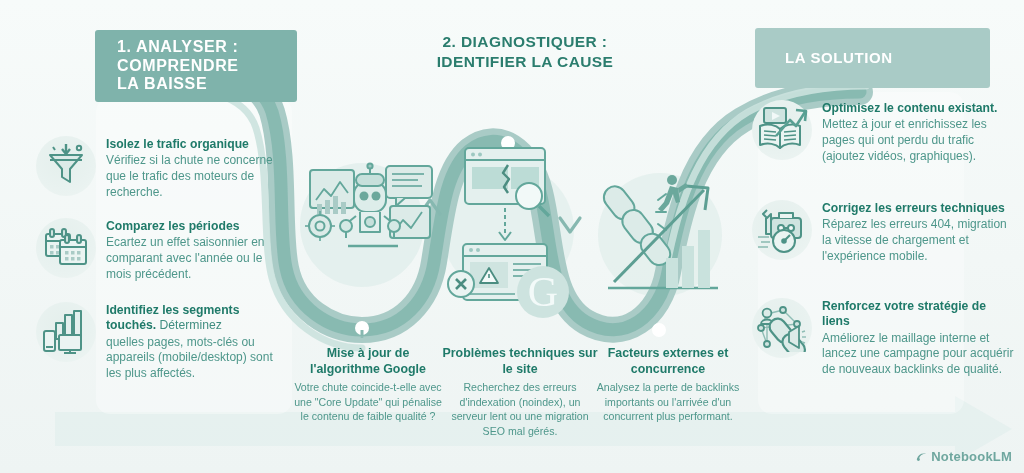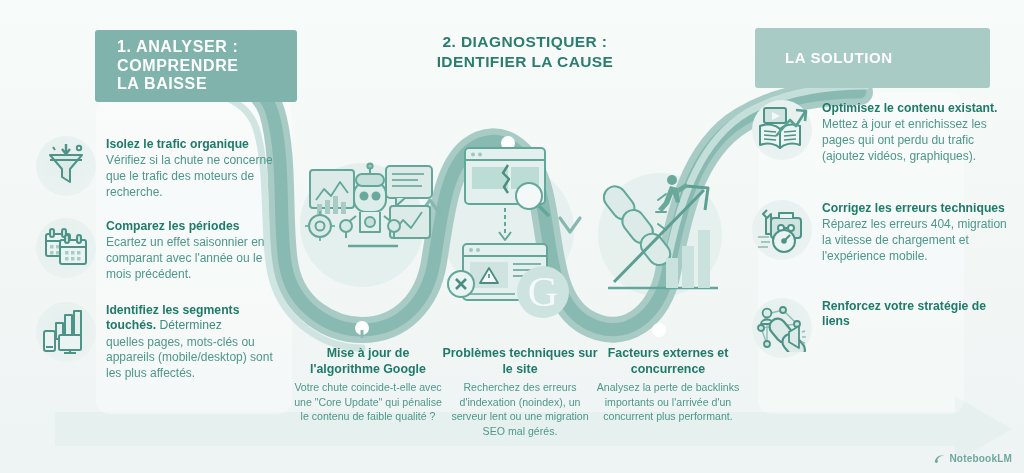--- a/index.html
+++ b/index.html
@@ -51,21 +51,21 @@
   
   .cap{position:absolute;text-align:center;}
   .cap .c-h{color:#1f7a69;font-weight:bold;font-size:12.4px;line-height:1.3;}
   .cap .c-b{color:#4e978b;font-size:10.6px;line-height:1.38;margin-top:3px;}
   #c1{left:292px;top:345px;width:152px;}
   #c2{left:442px;top:345px;width:156px;}
   #c3{left:586px;top:345px;width:164px;}
 
   
   #wm{position:absolute;right:12px;bottom:9px;display:flex;align-items:center;gap:4px;
-      color:#6fa79f;font-size:10px;font-weight:bold;letter-spacing:.2px;}
+      color:#6fa79f;font-size:13px;font-weight:bold;letter-spacing:.2px;}
   #wm svg{display:block;}
 </style>
 </head>
 <body>
 
 <div id="canvas">
 
   <svg class="bg-svg" viewBox="0 0 1024 473">
     <defs>
       <clipPath id="clipAll">
@@ -404,20 +404,21 @@
         <path d="M 34 34 l 0 10 l 10 6 l 0 -22 Z" fill="#dcebe8" transform="translate(-2,-6)"></path>
         <g stroke-width="1.4" stroke="#8fbdb5">
           <line x1="45" y1="28" x2="48" y2="27"></line>
             <line x1="45" y1="33" x2="49" y2="33"></line>
           <line x1="45" y1="38" x2="48" y2="39"></line>
         </g>
       </svg>
     </div>
     <div class="txt">
       <div class="t-h">Renforcez votre stratégie de liens</div>
+      <div class="t-b">Améliorez le maillage interne et lancez une campagne pour acquérir de nouveaux backlinks de qualité.</div>
     </div>
   </div>
 
   <div class="cap" id="c1">
     <div class="c-h">Mise à jour de l'algorithme Google</div>
     <div class="c-b">Votre chute coincide-t-elle avec une "Core Update" qui pénalise le contenu de faible qualité ?</div>
   </div>
   <div class="cap" id="c2">
     <div class="c-h">Problèmes techniques sur le site</div>
     <div class="c-b">Recherchez des erreurs d'indexation (noindex), un serveur lent ou une migration SEO mal gérés.</div>

